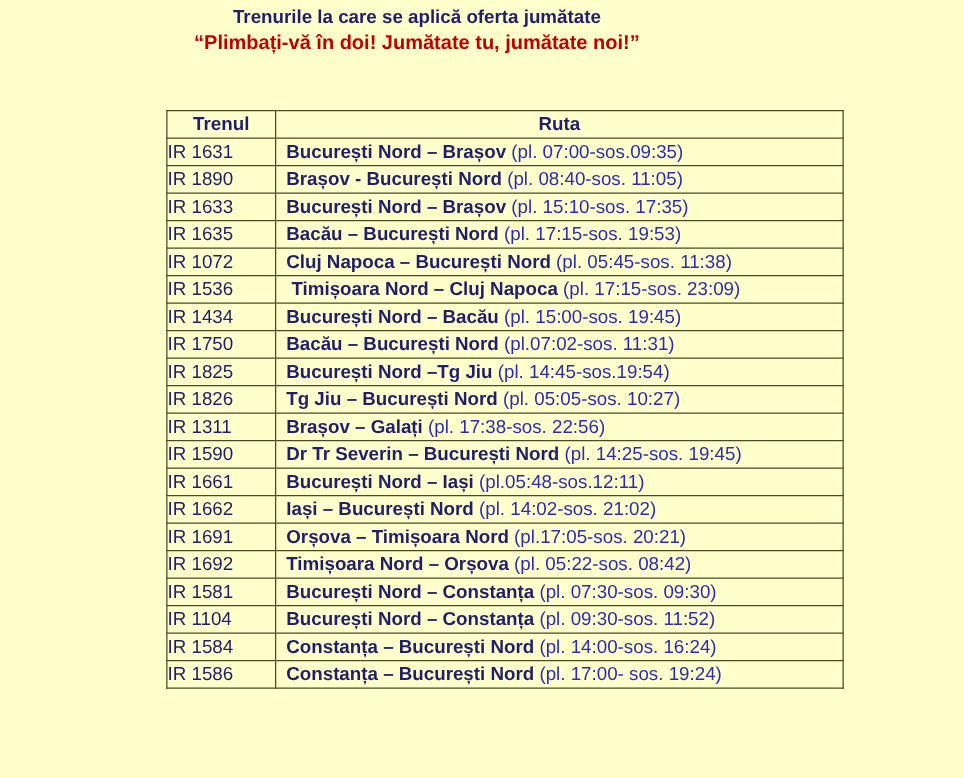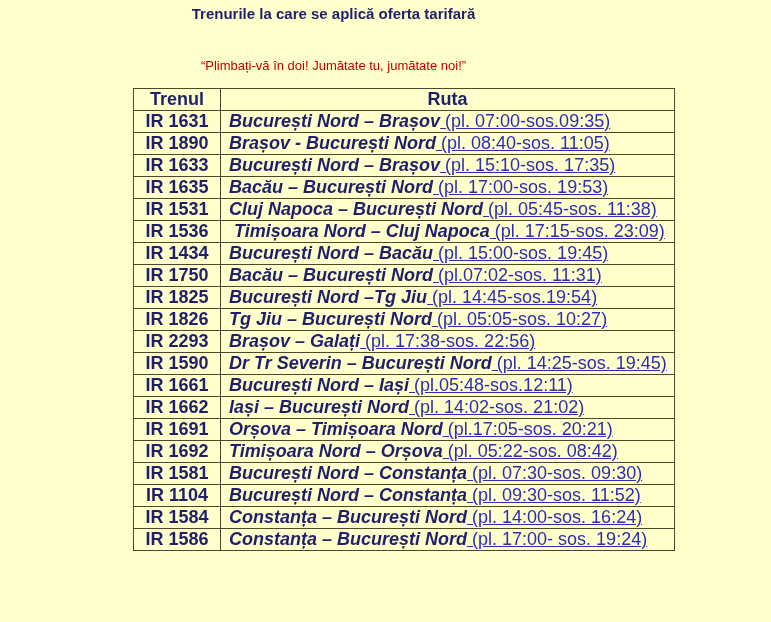--- a/index.html
+++ b/index.html
@@ -24,79 +24,76 @@
   }
   .title-line1{
     color:var(--navy);
     font-weight:bold;
     font-size:15px;
     line-height:21px;
     white-space:pre;
   }
   .title-line2{
     color:var(--red);
-    font-weight:normal;
-    font-size:13px;
+    font-weight:bold;
+    font-size:16px;
     line-height:21px;
     white-space:pre;
-    margin-top:31px;
   }
   .table-wrap{
     position:absolute;
     left:133px;
     top:88px;
   }
   table{
     border-collapse:collapse;
     table-layout:fixed;
     width:541px;
   }
   col.c-train{width:87px;}
   col.c-route{width:454px;}
   th,td{
     border:1px solid var(--border);
     height:22px;
-    font-size:18px;
+    font-size:15px;
     vertical-align:middle;
     overflow:hidden;
     white-space:nowrap;
   }
   th{
     color:var(--navy);
     font-weight:bold;
     text-align:center;
     height:22px;
   }
   td.col-train{
     color:var(--navy);
-    text-align:center;
-    font-weight:bold;
+    text-align:left;
+    font-weight:normal;
   }
   td.col-route{
     padding-left:8px;
     text-align:left;
   }
   .route-name{
     color:var(--navy);
     font-weight:bold;
     white-space:pre;
-    font-style:italic;
   }
   .route-times{
     color:var(--blue);
     font-weight:normal;
     white-space:pre;
-    text-decoration:underline;
   }
 </style>
 </head>
 <body>
 
 <div class="title-wrap">
-  <div class="title-line1">Trenurile la care se aplică oferta tarifară</div>
+  <div class="title-line1">Trenurile la care se aplică oferta jumătate</div>
   <div class="title-line2">“Plimbați-vă în doi! Jumătate tu, jumătate noi!”</div>
 </div>
 
 <div class="table-wrap">
   <table>
     <colgroup>
       <col class="c-train">
       <col class="c-route">
     </colgroup>
     <thead>
@@ -113,24 +110,24 @@
         <tr>
           <td class="col-train">IR 1890</td>
           <td class="col-route"><span class="route-name">Brașov - București Nord</span><span class="route-times"> (pl. 08:40-sos. 11:05)</span></td>
         </tr>
         <tr>
           <td class="col-train">IR 1633</td>
           <td class="col-route"><span class="route-name">București Nord – Brașov</span><span class="route-times"> (pl. 15:10-sos. 17:35)</span></td>
         </tr>
         <tr>
           <td class="col-train">IR 1635</td>
-          <td class="col-route"><span class="route-name">Bacău – București Nord</span><span class="route-times"> (pl. 17:00-sos. 19:53)</span></td>
+          <td class="col-route"><span class="route-name">Bacău – București Nord</span><span class="route-times"> (pl. 17:15-sos. 19:53)</span></td>
         </tr>
         <tr>
-          <td class="col-train">IR 1531</td>
+          <td class="col-train">IR 1072</td>
           <td class="col-route"><span class="route-name">Cluj Napoca – București Nord</span><span class="route-times"> (pl. 05:45-sos. 11:38)</span></td>
         </tr>
         <tr>
           <td class="col-train">IR 1536</td>
           <td class="col-route"><span class="route-name"> Timișoara Nord – Cluj Napoca</span><span class="route-times"> (pl. 17:15-sos. 23:09)</span></td>
         </tr>
         <tr>
           <td class="col-train">IR 1434</td>
           <td class="col-route"><span class="route-name">București Nord – Bacău</span><span class="route-times"> (pl. 15:00-sos. 19:45)</span></td>
         </tr>
@@ -140,21 +137,21 @@
         </tr>
         <tr>
           <td class="col-train">IR 1825</td>
           <td class="col-route"><span class="route-name">București Nord –Tg Jiu</span><span class="route-times"> (pl. 14:45-sos.19:54)</span></td>
         </tr>
         <tr>
           <td class="col-train">IR 1826</td>
           <td class="col-route"><span class="route-name">Tg Jiu – București Nord</span><span class="route-times"> (pl. 05:05-sos. 10:27)</span></td>
         </tr>
         <tr>
-          <td class="col-train">IR 2293</td>
+          <td class="col-train">IR 1311</td>
           <td class="col-route"><span class="route-name">Brașov – Galați</span><span class="route-times"> (pl. 17:38-sos. 22:56)</span></td>
         </tr>
         <tr>
           <td class="col-train">IR 1590</td>
           <td class="col-route"><span class="route-name">Dr Tr Severin – București Nord</span><span class="route-times"> (pl. 14:25-sos. 19:45)</span></td>
         </tr>
         <tr>
           <td class="col-train">IR 1661</td>
           <td class="col-route"><span class="route-name">București Nord – Iași</span><span class="route-times"> (pl.05:48-sos.12:11)</span></td>
         </tr>

